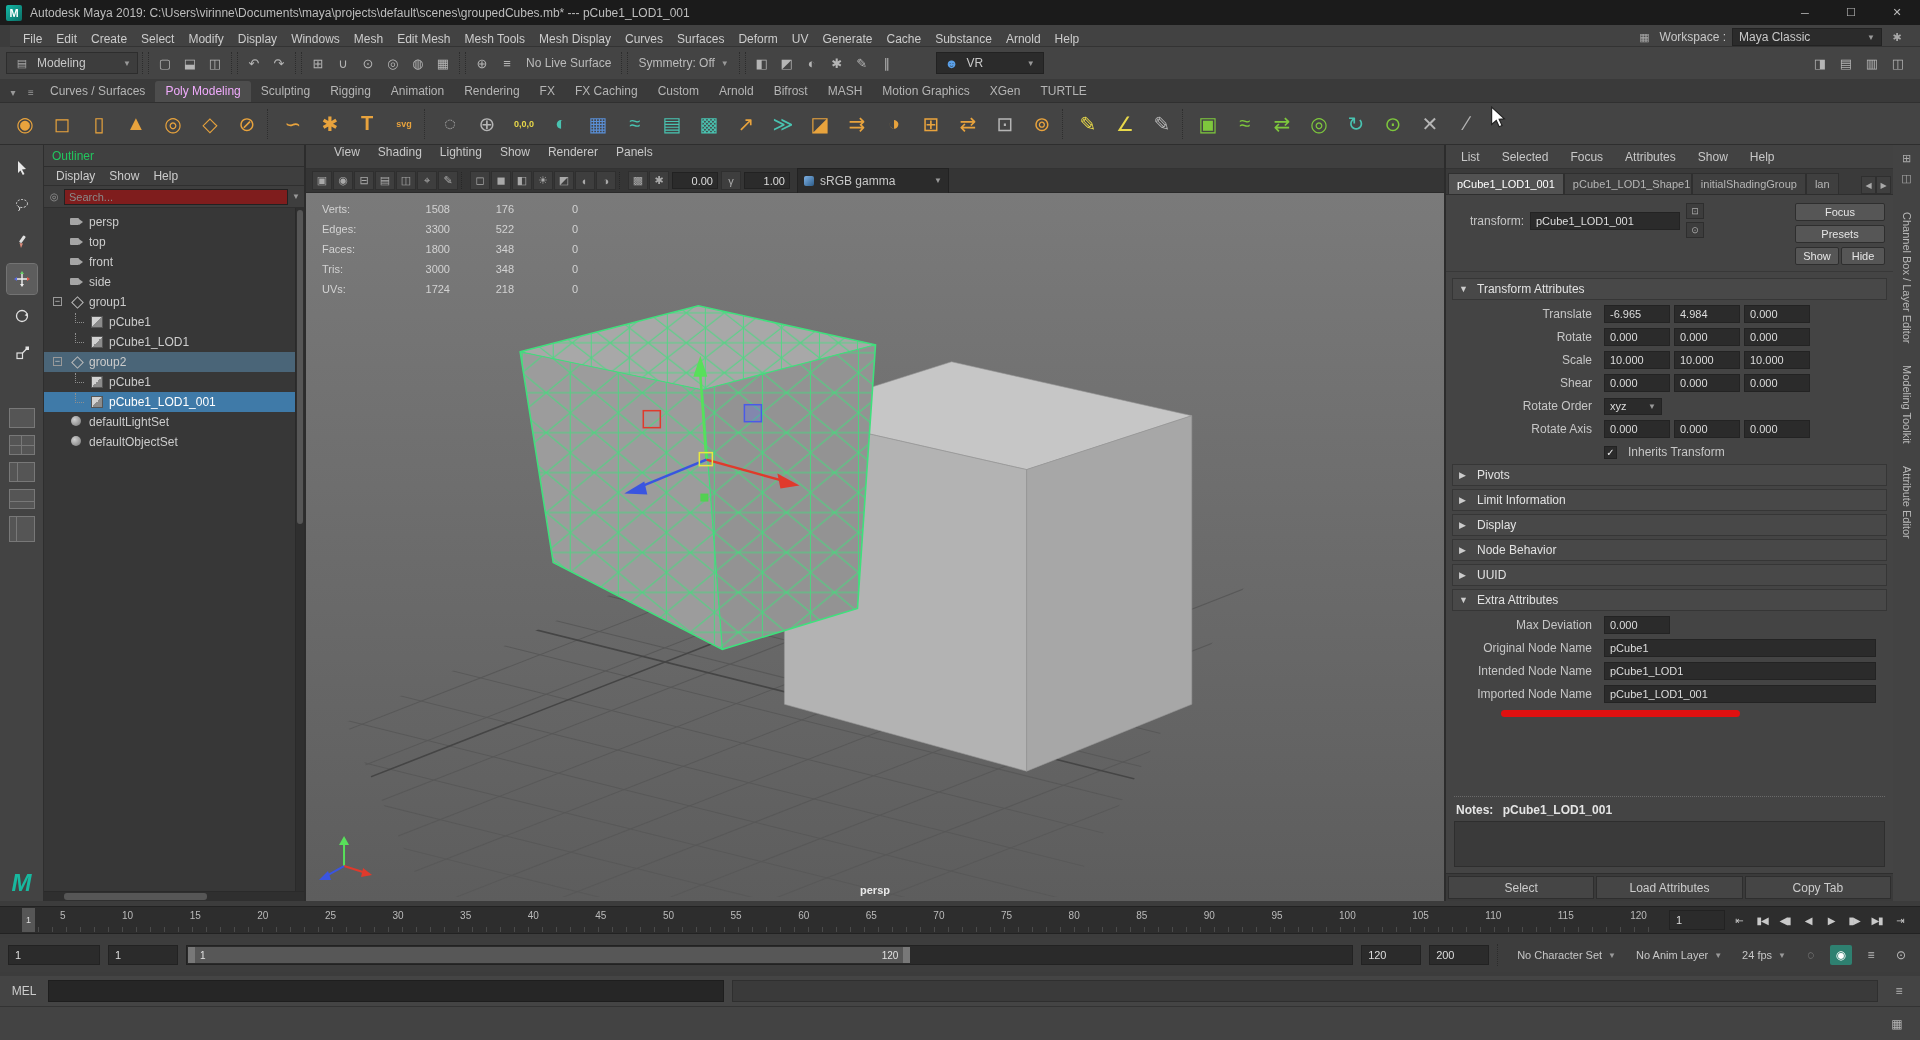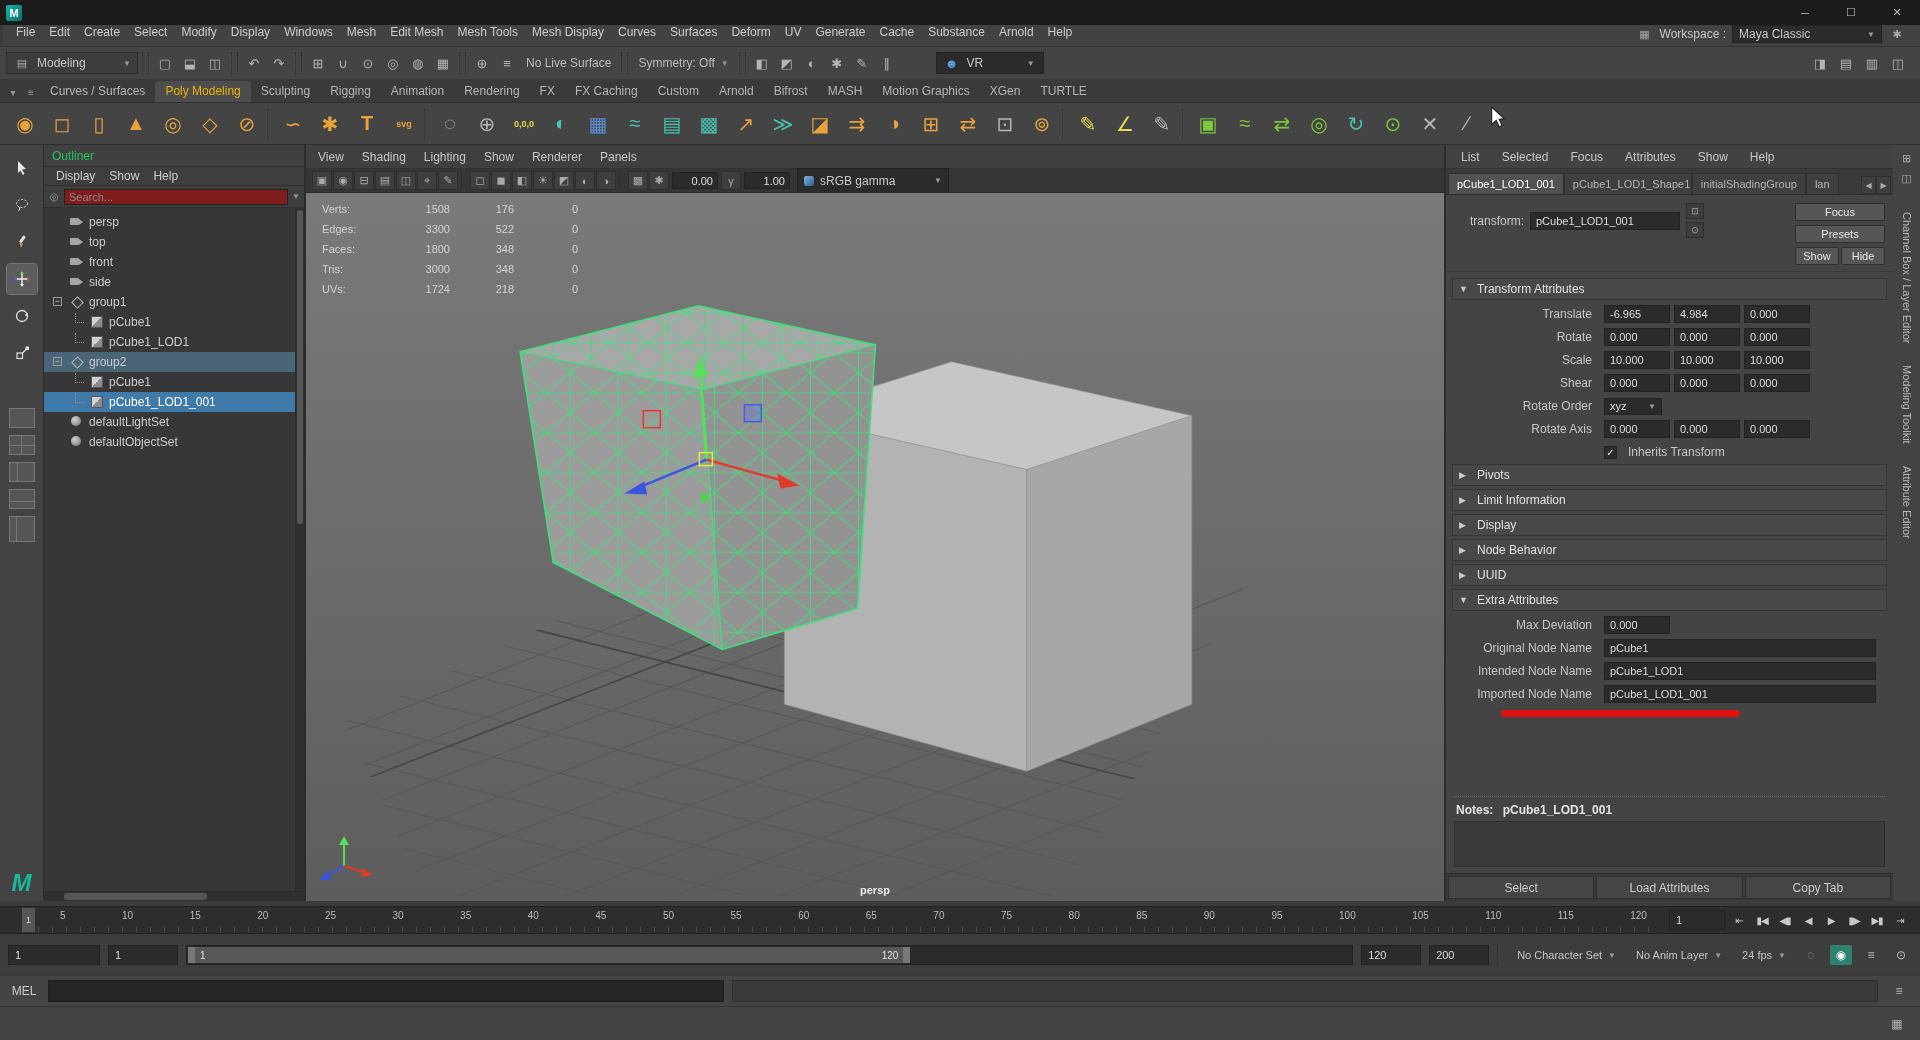--- a/index.html
+++ b/index.html
@@ -8,42 +8,42 @@
   #root{position:relative;width:1920px;height:1040px;background:#3c3c3c}
 
   
   #titlebar{position:absolute;top:0;left:0;right:0;height:25px;background:#1b1b1b;display:flex;align-items:center;padding-left:6px;gap:8px}
   .maya-badge{width:16px;height:16px;background:linear-gradient(135deg,#14b8a6,#0b6e66);color:#fff;font-weight:bold;font-size:11px;display:flex;align-items:center;justify-content:center;border-radius:2px}
   #titlebar .title{color:#bdbdbd;font-size:12px;white-space:nowrap}
   .win-controls{margin-left:auto;display:flex;height:100%}
   .win-btn{width:46px;display:flex;align-items:center;justify-content:center;color:#bbb;font-size:11px}
 
   
-  #menubar{position:absolute;top:25px;left:3px;right:0;height:22px;background:#424242;border-bottom:1px solid #333;display:flex;align-items:flex-start;padding:0 6px}
+  #menubar{position:absolute;top:25px;left:10px;right:0;height:22px;background:#424242;border-bottom:1px solid #333;display:flex;align-items:flex-end;padding:0 6px}
   .menu-item{padding:0 7px;color:#ccc;white-space:nowrap}
   .menubar-right{margin-left:auto;display:flex;align-items:center;gap:6px;padding-right:8px}
   .mb-icon{width:18px;height:16px;display:flex;align-items:center;justify-content:center;color:#a8a8a8;font-size:11px}
   .dropdown-chip{background:#2b2b2b;border:1px solid #222;height:18px;display:flex;align-items:center;padding:0 6px;gap:6px;min-width:150px}
   .chev{font-size:8px;color:#999;margin-left:auto}
 
   
   #statusline{position:absolute;top:47px;left:0;right:0;height:32px;background:#444;display:flex;align-items:center;padding:0 6px;gap:1px}
   .sl-sep{width:7px;align-self:stretch;margin:5px 3px;border-left:1px dotted #2c2c2c;border-right:1px dotted #2c2c2c}
   .sl-icon{width:24px;height:24px;display:flex;align-items:center;justify-content:center;color:#b5b5b5;font-size:13px}
   .mode-selector{width:132px;height:22px;background:#3d3d3d;border:1px solid #2d2d2d;display:flex;align-items:center;padding:0 6px;gap:6px}
   .text-chip{color:#bbb;padding:0 6px;display:flex;align-items:center;gap:6px;white-space:nowrap}
   .vr-chip{width:108px;height:22px;background:#2b2b2b;border:1px solid #222;display:flex;align-items:center;gap:8px;padding:0 8px;margin-left:36px}
   .vr-chip .person{color:#5aa0e8;font-size:13px}
   .sl-right{margin-left:auto;display:flex;gap:2px;padding-right:4px}
 
   
   #shelf-tabs{position:absolute;top:79px;left:0;right:0;height:24px;background:#3a3a3a;border-bottom:1px solid #303030;display:flex;align-items:flex-end;padding:0 4px}
   .shelf-menu-btn{width:18px;height:20px;color:#999;display:flex;align-items:center;justify-content:center;font-size:10px}
   .shelf-tab{padding:3px 10px 4px;color:#b5b5b5;font-size:12px;white-space:nowrap}
-  .shelf-tab.active{background:#4d4d4d;color:#eab308;border-radius:3px 3px 0 0}
+  .shelf-tab.active{background:#4d4d4d;color:#f0abfc;border-radius:3px 3px 0 0}
 
   
   #shelf{position:absolute;top:103px;left:0;right:0;height:42px;background:#444;border-bottom:1px solid #2e2e2e;display:flex;align-items:center;padding:0 8px;gap:3px}
   .shelf-icon{width:34px;height:34px;display:flex;align-items:center;justify-content:center;font-size:20px;border-radius:3px;flex:none}
   .shelf-icon.sep{width:6px;height:30px;border-left:1px dotted #2e2e2e;border-radius:0}
   .org{color:#e8a33d}.teal{color:#49c3b1}.blue{color:#5a8fd6}.grn{color:#7ec83d}.yel{color:#e8d84a}.gray{color:#b5b5b5}
   .small-text{font-size:9px;font-weight:bold;letter-spacing:0}
   .bold{font-weight:bold}
 
   
@@ -86,21 +86,21 @@
   .t-icon.cube::before{content:"";position:absolute;left:1px;top:0;width:10px;height:10px;background:linear-gradient(135deg,#d2d2d2 50%,#8b8b8b 50%);border:1px solid #555}
   .t-icon.group::before{content:"";position:absolute;left:3px;top:2px;width:7px;height:7px;border:1px solid #bbb;transform:rotate(45deg)}
   .t-icon.set::before{content:"";position:absolute;left:1px;top:0;width:10px;height:10px;border-radius:50%;background:radial-gradient(circle at 35% 35%,#d0d0d0,#757575)}
   .tree-vscroll{position:absolute;right:0;top:0;bottom:0;width:9px;background:#2f2f2f;border-left:1px solid #2a2a2a}
   .tree-vscroll::before{content:"";position:absolute;left:1px;right:1px;top:2px;height:46%;background:#565656;border-radius:3px}
   .tree-hscroll{height:10px;background:#2f2f2f;border-top:1px solid #2a2a2a;position:relative}
   .tree-hscroll::before{content:"";position:absolute;top:1px;bottom:1px;left:20px;width:55%;background:#565656;border-radius:3px}
 
   
   #viewport{flex:1;display:flex;flex-direction:column;min-width:0}
-  .vp-menus{height:24px;background:#3f3f3f;display:flex;align-items:center;padding:0 4px;gap:2px;border-bottom:1px solid #333}
+  .vp-menus{height:24px;background:#3f3f3f;display:flex;align-items:flex-start;padding:0 20px;gap:2px;border-bottom:1px solid #333}
   .vp-menus span{padding:0 8px;white-space:nowrap}
   .vp-toolbar{height:24px;background:#353535;display:flex;align-items:center;padding:0 6px;gap:1px;border-bottom:1px solid #2b2b2b}
   .vp-icon{width:20px;height:19px;display:flex;align-items:center;justify-content:center;font-size:11px;color:#a9a9a9;background:#3e3e3e;border:1px solid #2f2f2f;flex:none}
   .vp-sep{width:6px;align-self:stretch;margin:3px 2px;border-left:1px dotted #272727}
   .vp-field{width:46px;height:17px;background:#2b2b2b;border:1px solid #222;color:#ddd;font-size:11px;display:flex;align-items:center;justify-content:flex-end;padding:0 4px;margin:0 2px}
   .vp-chip{height:18px;background:#2b2b2b;border:1px solid #222;display:flex;align-items:center;gap:6px;padding:12px 6px;margin-left:4px;min-width:152px}
   .vp-chip .swatch{width:10px;height:10px;background:linear-gradient(135deg,#7fb2e5,#2d5d8a);border-radius:2px}
   .vp-canvas{flex:1;position:relative;background:linear-gradient(#7a7a7a,#5d5d5d)}
   svg.scene{position:absolute;inset:0;width:100%;height:100%}
   .hud{position:absolute;left:16px;top:6px;font-size:11px;color:#d2d2d2}
@@ -186,20 +186,21 @@
   
   #cursor{position:absolute;left:1490px;top:106px;z-index:50;pointer-events:none}
 </style>
 </head>
 <body>
 
 <div id="root">
 
   <header id="titlebar">
     <span class="maya-badge">M</span>
+    <span class="title">Autodesk Maya 2019: C:\Users\virinne\Documents\maya\projects\default\scenes\groupedCubes.mb*  ---  pCube1_LOD1_001</span>
     <span class="win-controls">
       <span class="win-btn">─</span>
       <span class="win-btn">☐</span>
       <span class="win-btn">✕</span>
     </span>
   </header>
 
   <nav id="menubar">
     <span class="menu-item">File</span>
       <span class="menu-item">Edit</span>

